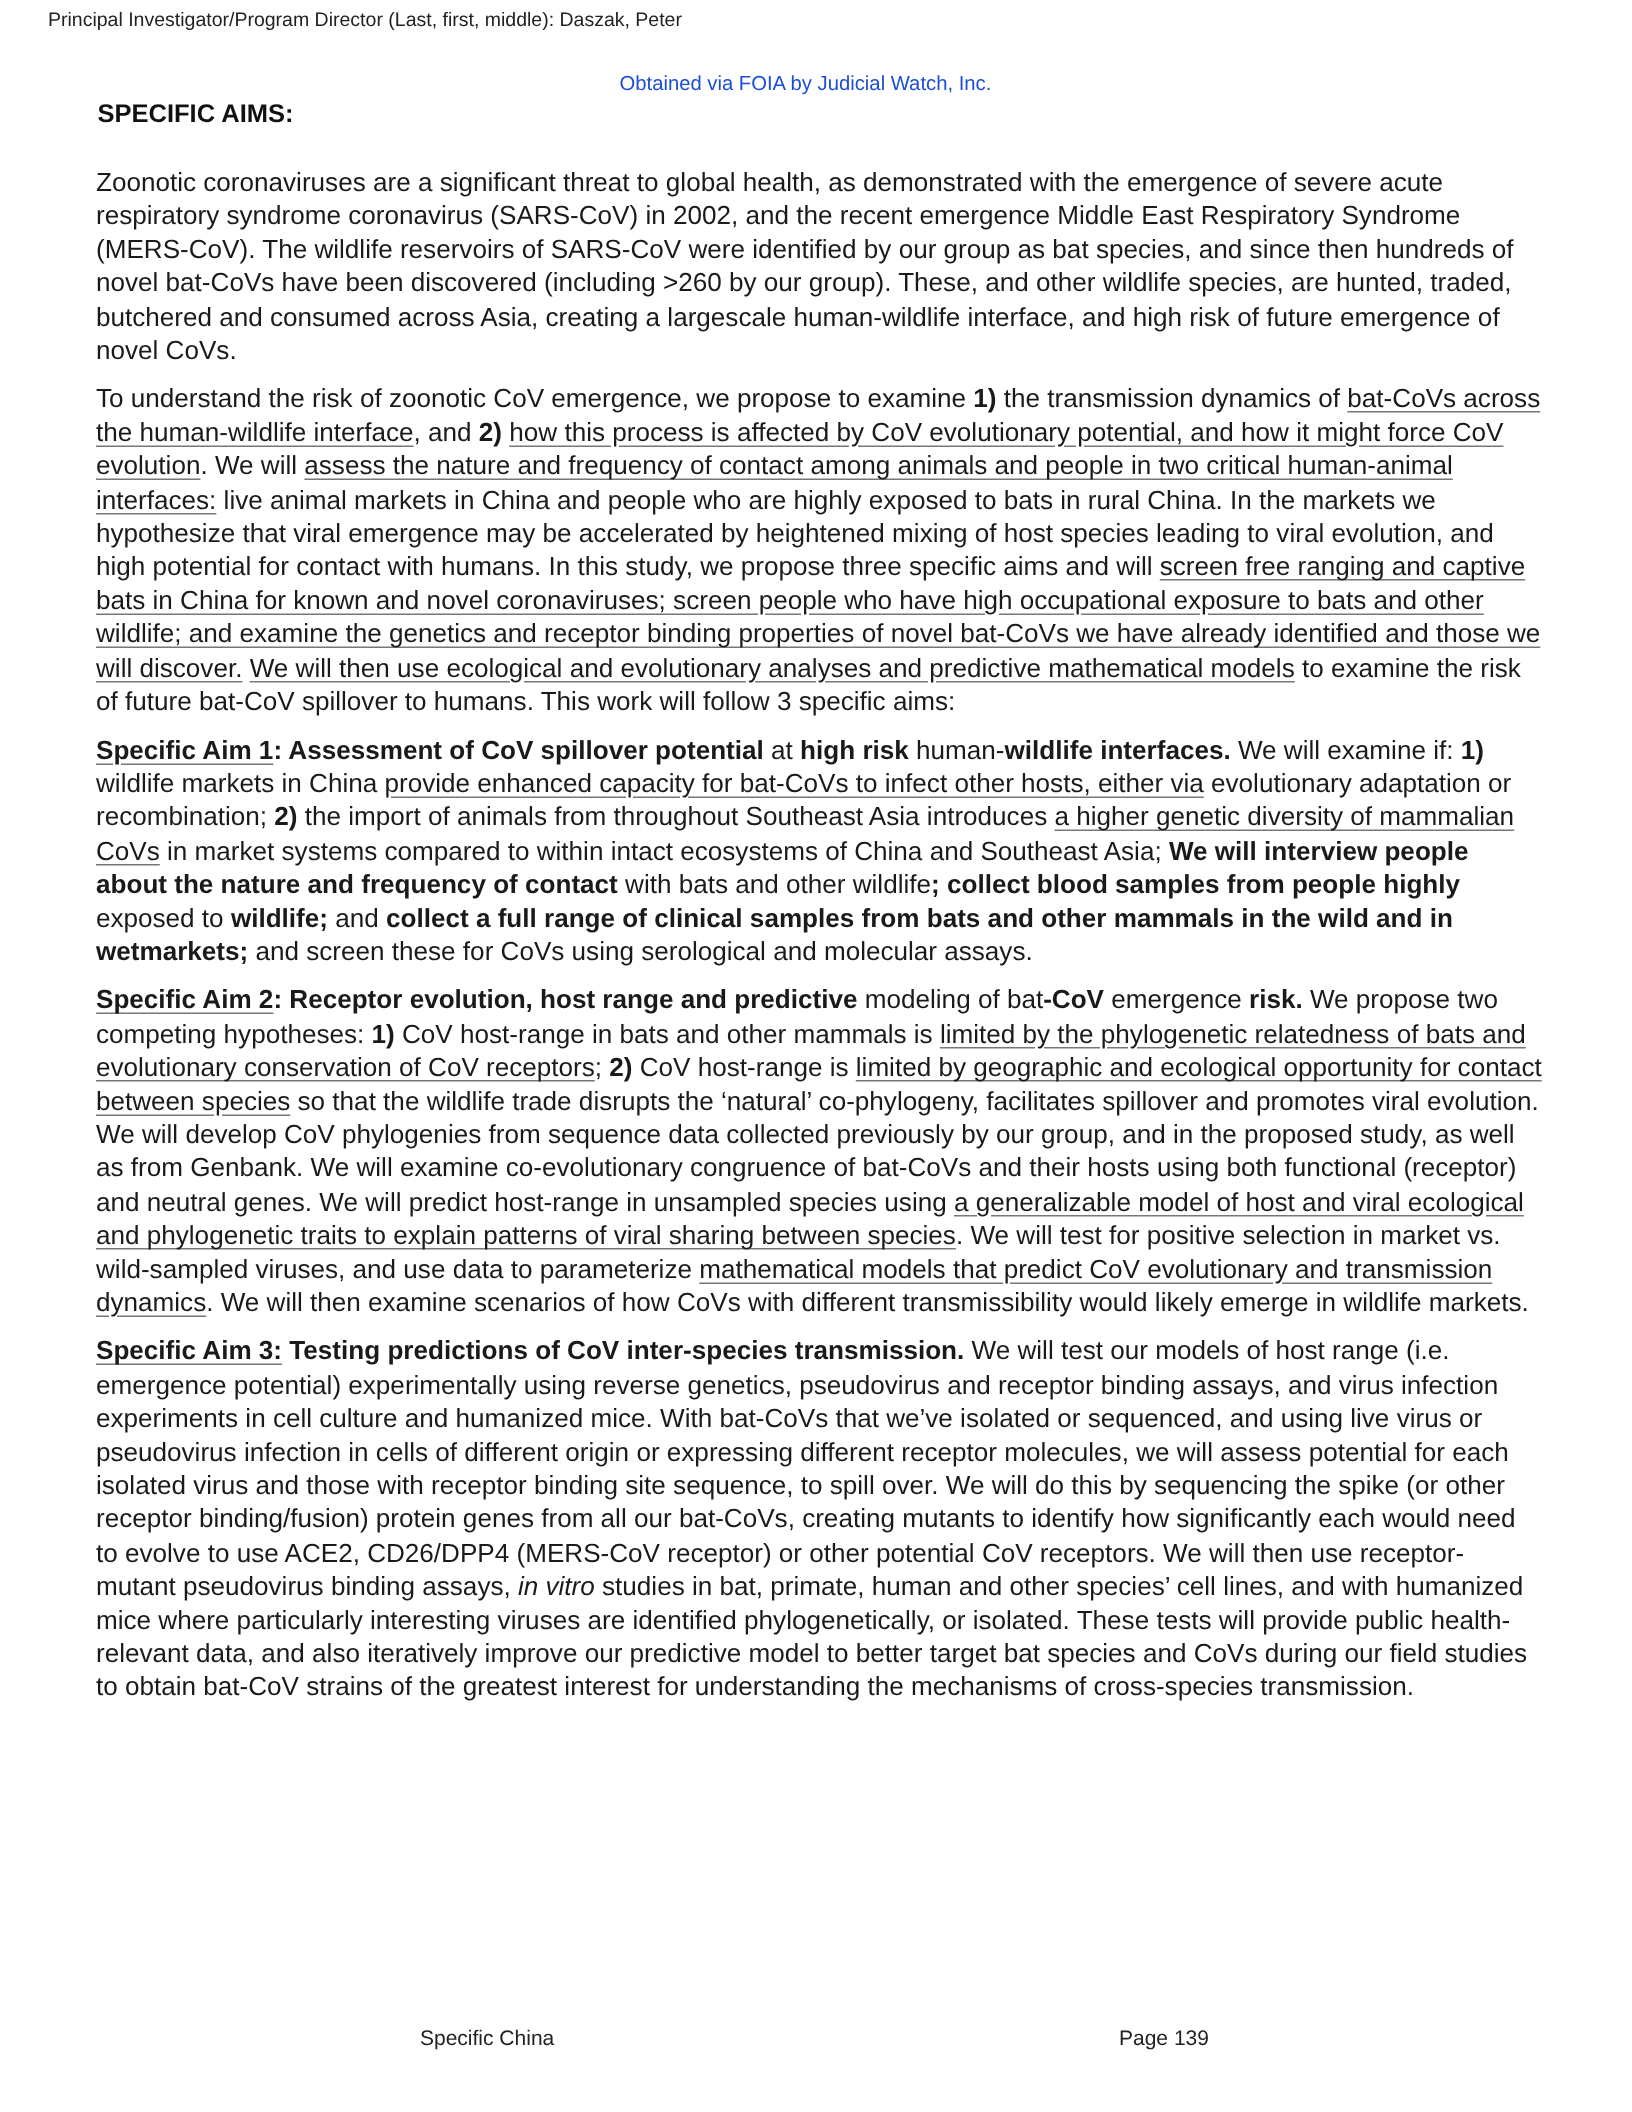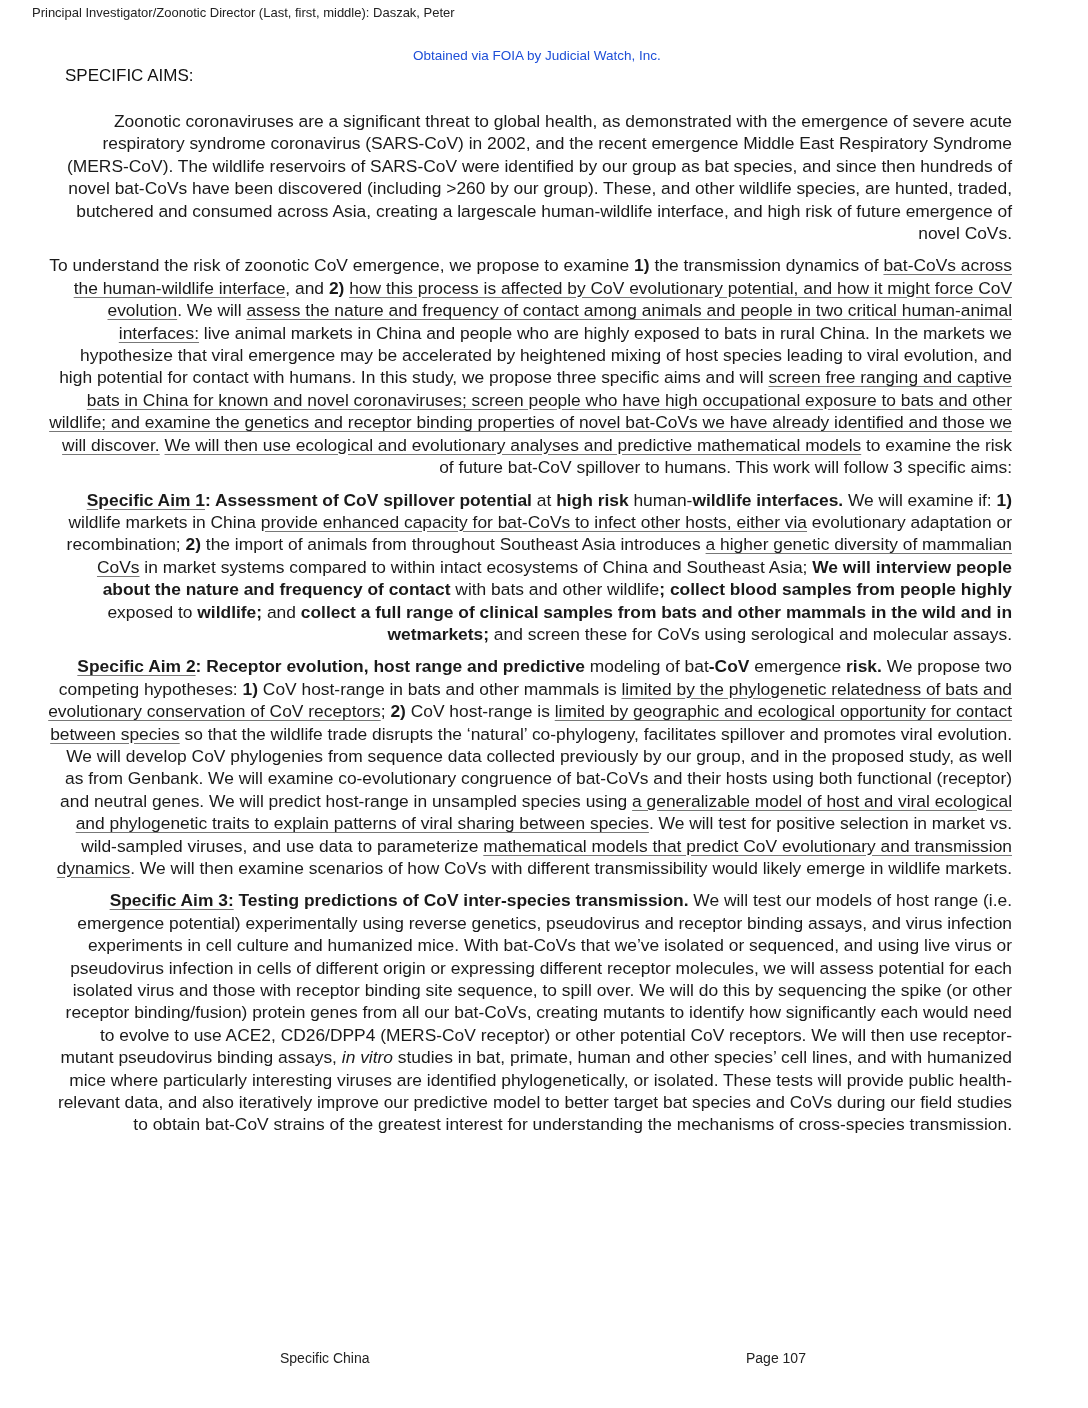--- a/index.html
+++ b/index.html
@@ -1,37 +1,37 @@
 <!DOCTYPE html>
 <html><head>
 <meta charset="utf-8">
 <style>
   html, body { margin:0; padding:0; background:#ffffff; }
   body { width:1088px; height:1408px; position:relative; overflow:hidden;
          font-family:"Liberation Sans", sans-serif; color:#1a1a1a; }
   .header { position:absolute; left:32px; top:5px; font-size:13px; color:#222; }
   .foia { position:absolute; left:413px; top:48px; font-size:13.5px; color:#1d4ed8; }
-  .title { position:absolute; left:65px; top:66px; font-size:17px; font-weight:normal; color:#111; }
-  .body { position:absolute; left:48px; top:110px; width:964px; font-size:17.4px; line-height:22.4px;text-align:right; }
+  .title { position:absolute; left:65px; top:66px; font-size:17px; font-weight:bold; color:#111; }
+  .body { position:absolute; left:64px; top:110px; width:964px; font-size:17.4px; line-height:22.4px; }
   .para { margin:0 0 10px 0; }
   .u { text-decoration:underline; text-decoration-color:#777; text-underline-offset:3px; }
   .b { font-weight:bold; }
   .i { font-style:italic; }
   .footer-left { position:absolute; left:280px; top:1350px; font-size:14px; color:#222; }
   .footer-right { position:absolute; left:746px; top:1350px; font-size:14px; color:#222; }
 </style>
 </head>
 <body>
 
-<div class="header">Principal Investigator/Zoonotic Director (Last, first, middle): Daszak, Peter</div>
+<div class="header">Principal Investigator/Program Director (Last, first, middle): Daszak, Peter</div>
 <div class="foia">Obtained via FOIA by Judicial Watch, Inc.</div>
 <div class="title">SPECIFIC AIMS:</div>
 
 <div class="body">
   <p class="para"><span>Zoonotic coronaviruses are a significant threat to global health, as demonstrated with the emergence of severe acute respiratory syndrome coronavirus (SARS-CoV) in 2002, and the recent emergence Middle East Respiratory Syndrome (MERS-CoV).  The wildlife reservoirs of SARS-CoV were identified by our group as bat species, and since then hundreds of novel bat-CoVs have been discovered (including &gt;260 by our group). These, and other wildlife species, are hunted, traded, butchered and consumed across Asia, creating a largescale human-wildlife interface, and high risk of future emergence of novel CoVs.</span></p>
   <p class="para"><span>To understand the risk of zoonotic CoV emergence, we propose to examine </span><span class="b">1)</span><span> the transmission dynamics of </span><span class="u">bat-CoVs across the human-wildlife interface</span><span>, and </span><span class="b">2)</span><span> </span><span class="u">how this process is affected by CoV evolutionary potential, and how it might force CoV evolution</span><span>. We will </span><span class="u">assess the nature and frequency of contact among animals and people in two critical human-animal interfaces:</span><span>  live animal markets in China and people who are highly exposed to bats in rural China.  In the markets we hypothesize that viral emergence may be accelerated by heightened mixing of host species leading to viral evolution, and high potential for contact with humans.  In this study, we propose three specific aims and will </span><span class="u">screen free ranging and captive bats in China for known and novel coronaviruses; screen people who have high occupational exposure to bats and other wildlife; and examine the genetics and receptor binding properties of novel bat-CoVs we have already identified and those we will discover.</span><span>  </span><span class="u">We will then use ecological and evolutionary analyses and predictive mathematical models</span><span> to examine the risk of future bat-CoV spillover to humans.  This work will follow 3 specific aims:</span></p>
   <p class="para"><span class="b u">Specific Aim 1</span><span class="b">: </span><span class="b">Assessment of CoV spillover potential</span><span> at </span><span class="b">high risk</span><span> human-</span><span class="b">wildlife interfaces.</span><span> We will examine if: </span><span class="b">1)</span><span> wildlife markets in China </span><span class="u">provide enhanced capacity for bat-CoVs to infect other hosts, either via</span><span> evolutionary adaptation or recombination; </span><span class="b">2)</span><span> the import of animals from throughout Southeast Asia introduces </span><span class="u">a higher genetic diversity of mammalian CoVs</span><span> in market systems compared to within intact ecosystems of China and Southeast Asia;  </span><span class="b">We will interview people about the nature and frequency of contact</span><span> with bats and other wildlife</span><span class="b">; collect blood samples from people highly</span><span> exposed to </span><span class="b">wildlife;</span><span> and </span><span class="b">collect a full range of clinical samples from bats and other mammals in the wild and in wetmarkets;</span><span> and screen these for CoVs using serological and molecular assays.</span></p>
   <p class="para"><span class="b u">Specific Aim 2</span><span class="b">:  </span><span class="b">Receptor evolution, host range and predictive</span><span> modeling of bat</span><span class="b">-CoV</span><span> emergence </span><span class="b">risk.</span><span> We propose two competing hypotheses: </span><span class="b">1)</span><span> CoV host-range in bats and other mammals is </span><span class="u">limited by the phylogenetic relatedness of bats and evolutionary conservation of CoV receptors</span><span>; </span><span class="b">2)</span><span> CoV host-range is </span><span class="u">limited by geographic and ecological opportunity for contact between species</span><span> so that the wildlife trade disrupts the ‘natural’ co-phylogeny, facilitates spillover and promotes viral evolution. We will develop CoV phylogenies from sequence data collected previously by our group, and in the proposed study, as well as from Genbank. We will examine co-evolutionary congruence of bat-CoVs and their hosts using both functional (receptor) and neutral genes. We will predict host-range in unsampled species using </span><span class="u">a generalizable model of host and viral ecological and phylogenetic traits to explain patterns of viral sharing between species</span><span>. We will test for positive selection in market vs. wild-sampled viruses, and use data to parameterize </span><span class="u">mathematical models that predict CoV evolutionary and transmission dynamics</span><span>. We will then examine scenarios of how CoVs with different transmissibility would likely emerge in wildlife markets.</span></p>
   <p class="para"><span class="b u">Specific Aim 3:</span><span> </span><span class="b">Testing predictions of CoV inter-species transmission.</span><span>  We will test our models of host range (i.e. emergence potential) experimentally using reverse genetics, pseudovirus and receptor binding assays, and virus infection experiments in cell culture and humanized mice. With bat-CoVs that we’ve isolated or sequenced, and using live virus or pseudovirus infection in cells of different origin or expressing different receptor molecules, we will assess potential for each isolated virus and those with receptor binding site sequence, to spill over.  We will do this by sequencing the spike (or other receptor binding/fusion) protein genes from all our bat-CoVs, creating mutants to identify how significantly each would need to evolve to use ACE2, CD26/DPP4 (MERS-CoV receptor) or other potential CoV receptors.  We will then use receptor-mutant pseudovirus binding assays, </span><span class="i">in vitro</span><span> studies in bat, primate, human and other species’ cell lines, and with humanized mice where particularly interesting viruses are identified phylogenetically, or isolated. These tests will provide public health-relevant data, and also iteratively improve our predictive model to better target bat species and CoVs during our field studies to obtain bat-CoV strains of the greatest interest for understanding the mechanisms of cross-species transmission.</span></p>
 </div>
 
 <div class="footer-left">Specific China</div>
-<div class="footer-right">Page 107</div>
+<div class="footer-right">Page 139</div>
 
 </body></html>

